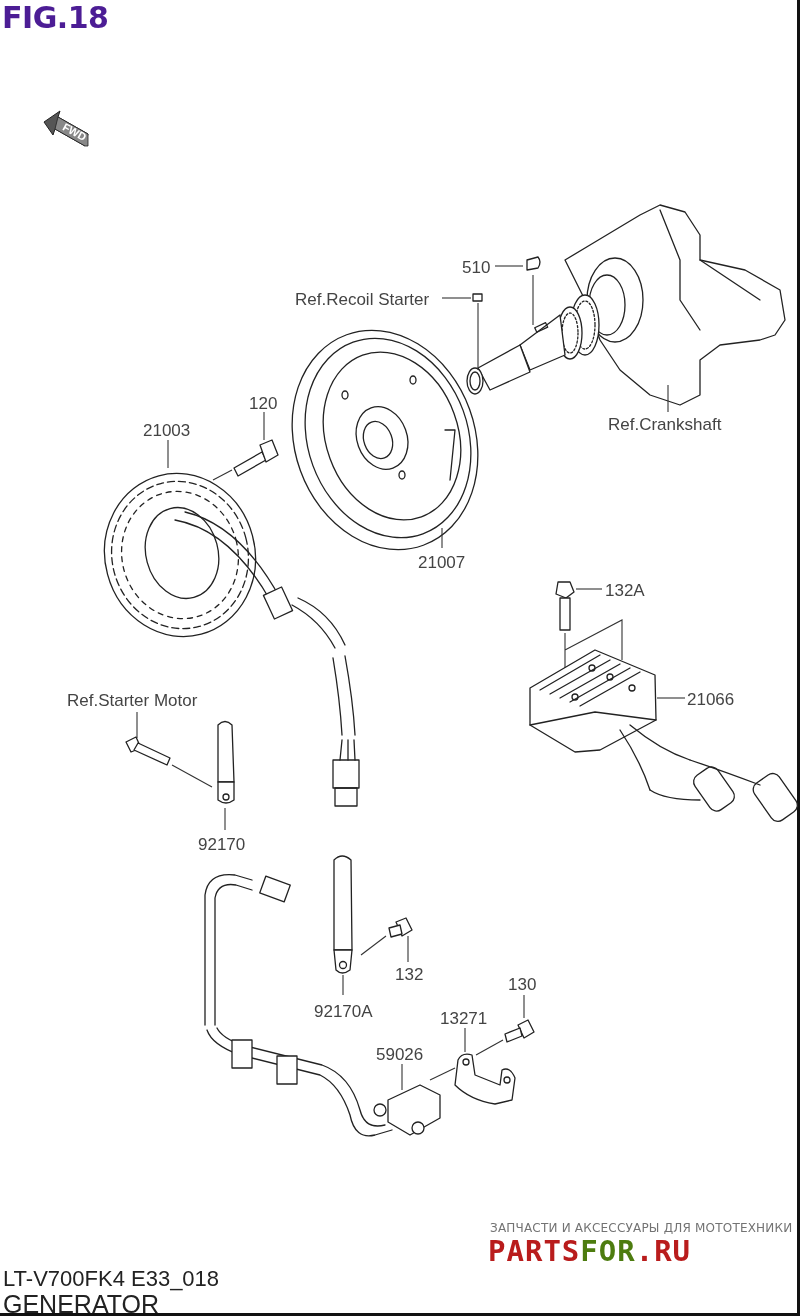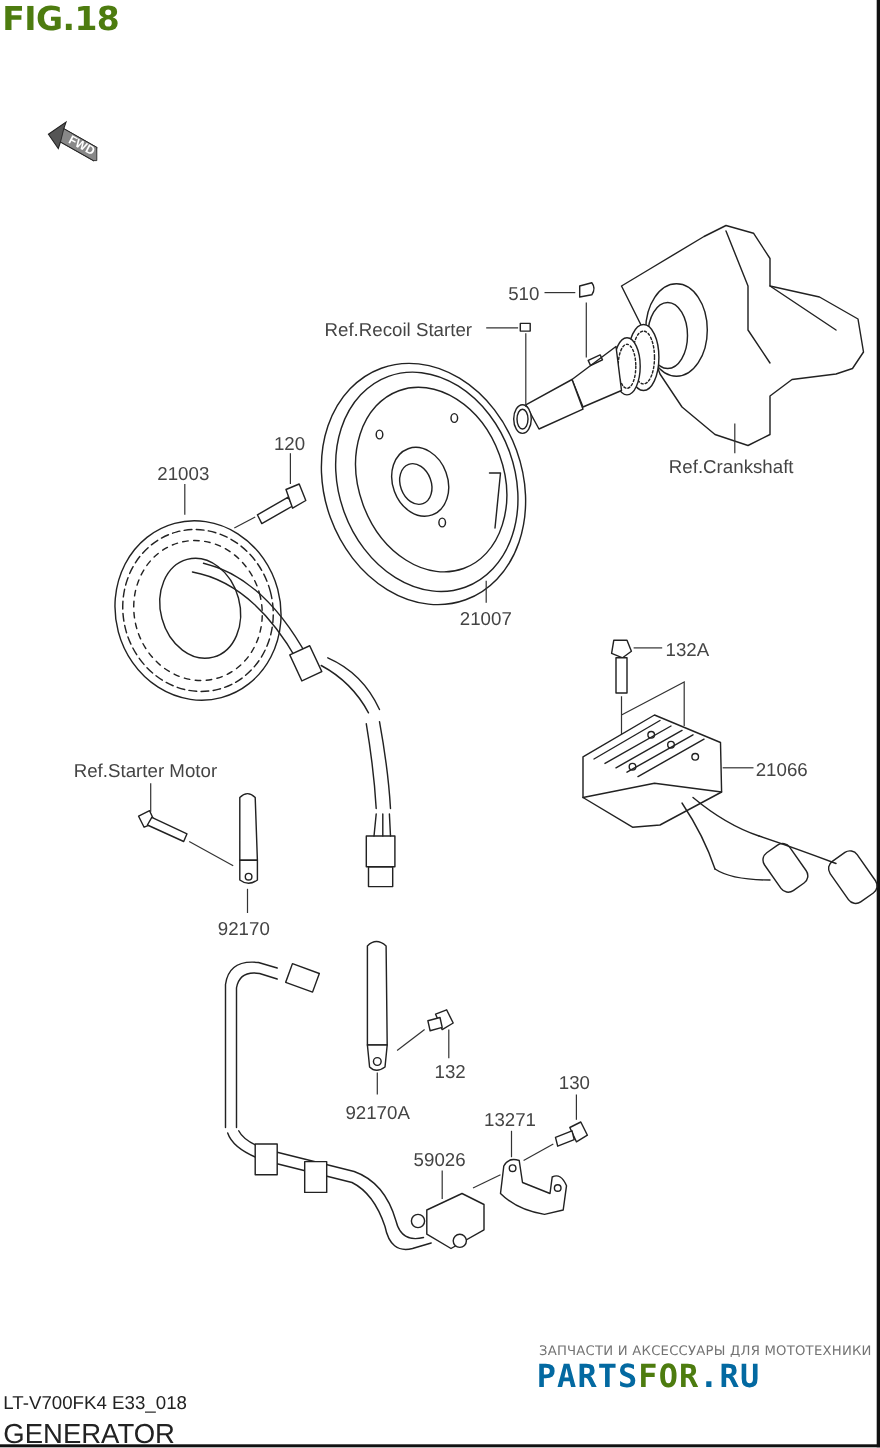--- a/index.html
+++ b/index.html
@@ -1,35 +1,35 @@
 <!DOCTYPE html>
 <html><head>
 <meta charset="utf-8">
 <style>
   html, body { margin: 0; padding: 0; background: #ffffff; }
   body { width: 800px; height: 1316px; position: relative; overflow: hidden;
          font-family: "Liberation Sans", sans-serif; color: #333; }
   .frame { position: absolute; left: 0; top: 0; width: 797px; height: 1313px;
            border-right: 3px solid #111; border-bottom: 3px solid #111; }
   .fig-title { position: absolute; left: 2px; top: 0px; font-size: 30px; font-weight: bold;
-               color: #4d7c0f; font-family: "DejaVu Sans", sans-serif; letter-spacing: -0.5px; }
+               color: #4c1d95; font-family: "DejaVu Sans", sans-serif; letter-spacing: -0.5px; }
   svg.diagram { position: absolute; left: 0; top: 0; }
   .lbl { font-family: "Liberation Sans", sans-serif; font-size: 17px; fill: #444; }
   .part { fill: none; stroke: #222; stroke-width: 1.3; stroke-linejoin: round; stroke-linecap: round; }
   .part-fill { fill: #fff; stroke: #222; stroke-width: 1.3; stroke-linejoin: round; }
   .leader { stroke: #333; stroke-width: 1.1; fill: none; }
-  .footer-model { position: absolute; left: 3px; top: 1266px; font-size: 17px; color: #222;
+  .footer-model { position: absolute; left: 3px; top: 1266px; font-size: 22px; color: #222;
                   font-family: "Liberation Sans", sans-serif; }
   .footer-title { position: absolute; left: 3px; top: 1290px; font-size: 25px; color: #222;
                   font-family: Liberation Sans, sans-serif; }
   .wm-text { position: absolute; left: 490px; top: 1221px; font-size: 12px; color: #737373;
              font-family: "DejaVu Sans", sans-serif; letter-spacing: 0.2px; }
   .wm-logo { position: absolute; left: 488px; top: 1234px; font-size: 29px; font-weight: bold;
              font-family: "DejaVu Sans Mono", monospace; letter-spacing: 1px; }
-  .wm-logo .a { color: #0369a1; }
+  .wm-logo .a { color: #b91c1c; }
   .wm-logo .b { color: #4d7c0f; }
 </style>
 </head>
 <body>
 
 <div class="frame"></div>
 
 <div class="fig-title">FIG.18</div>
 
 <svg class="diagram" width="800" height="1316" viewBox="0 0 800 1316">

